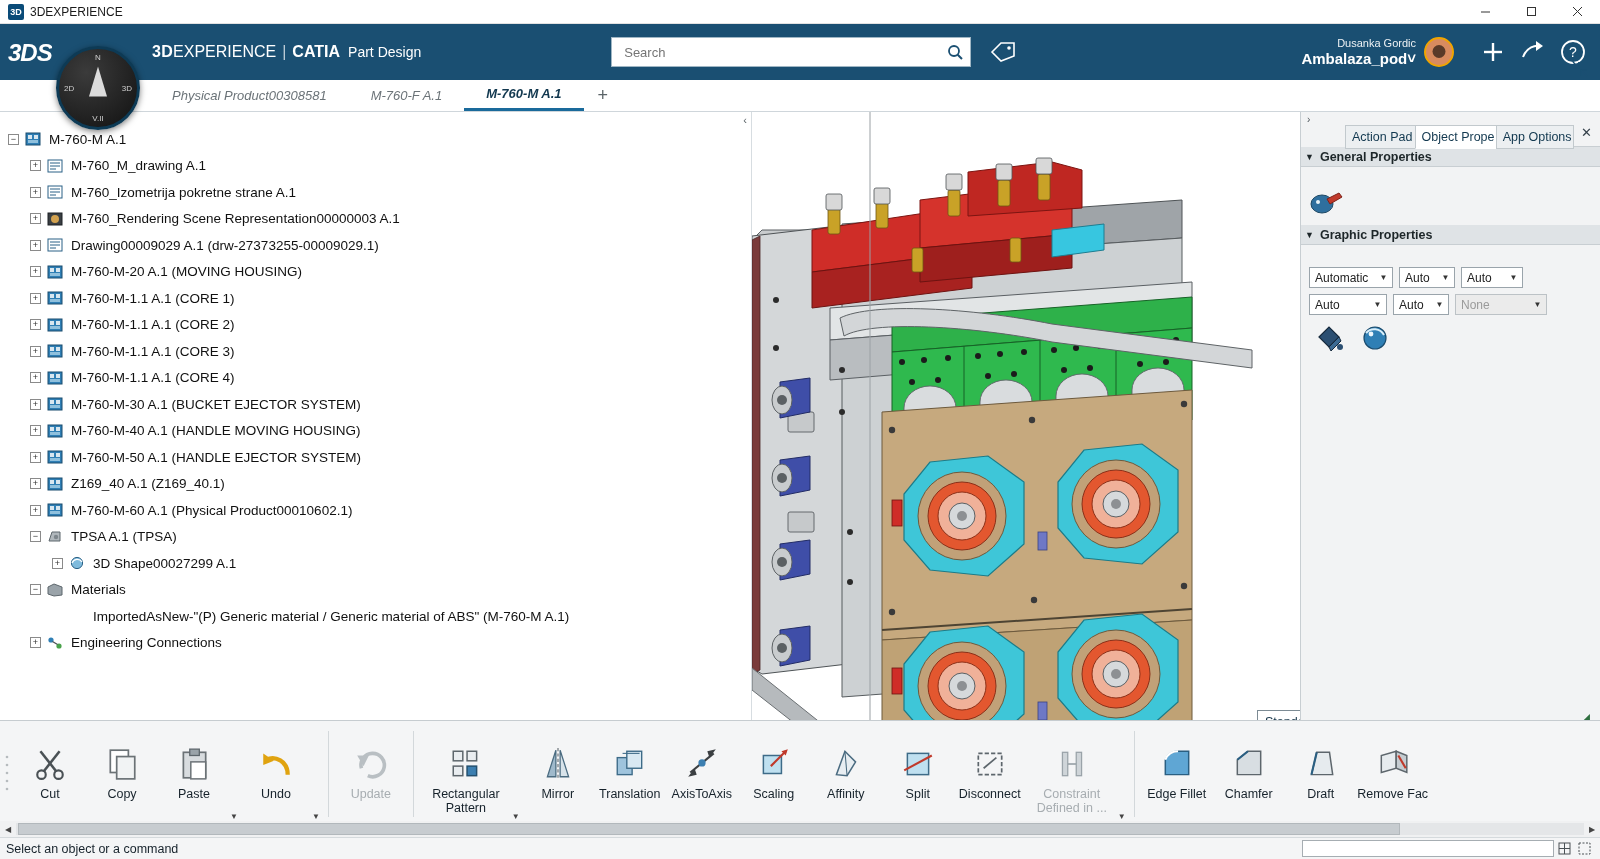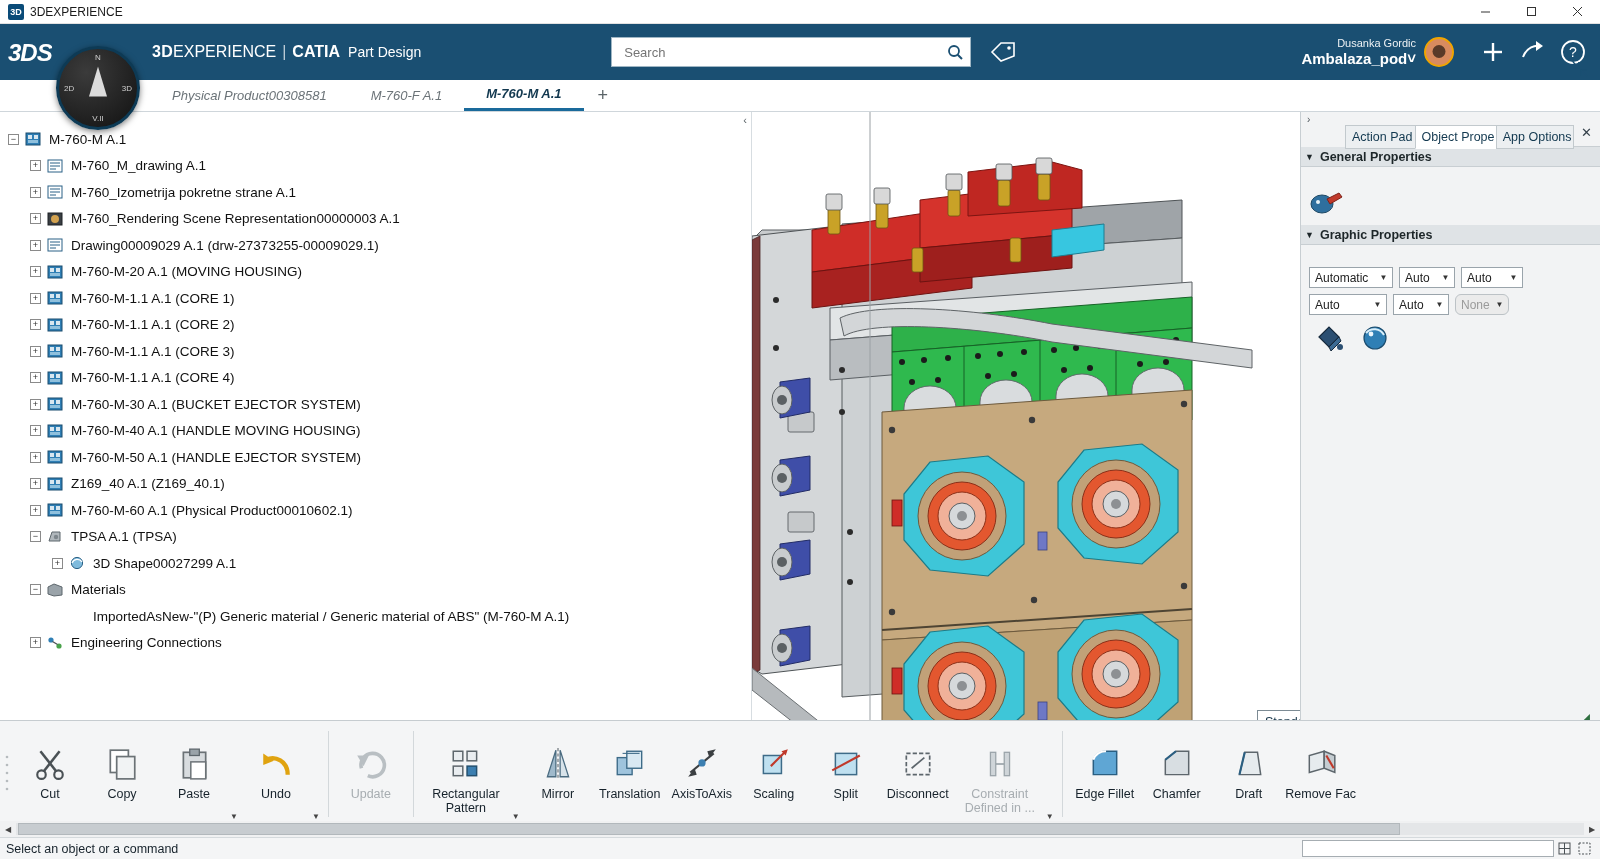--- a/index.html
+++ b/index.html
@@ -759,21 +759,21 @@
           </div>
         <div class="rp-row" id="gr2">
             <div class="combo" style="width: 78px;">
               <span class="cv">Auto</span>
               <span class="carr">▼</span>
             </div>
             <div class="combo" style="width: 56px;">
               <span class="cv">Auto</span>
               <span class="carr">▼</span>
             </div>
-            <div class="combo disabled" style="width: 54px; border-radius: 6px;">
+            <div class="combo disabled" style="width: 92px;">
               <span class="cv">None</span>
               <span class="carr">▼</span>
             </div>
           </div>
         <div style="display:flex; gap:14px; margin-top:8px; padding-left:4px;">
           <span>
             <svg width="32" height="30" viewBox="0 0 32 30">
               <path d="M6 14 L16 4 L26 14 L16 24 Z" fill="#2b4f72" stroke="#16293c" stroke-width="1.2"></path>
               <path d="M16 24 L26 14 L28 18 L18 28 Z" fill="#3c6b94" stroke="#16293c" stroke-width="1"></path>
               <circle cx="27" cy="24" r="3" fill="#2b4f72"></circle>
@@ -928,20 +928,31 @@
                 <path d="M28 2 L22 4 L26 8 Z" fill="#c0392b"></path>
               </svg>
             </div>
             <div class="rb-lab">Scaling</div>
           </div>
         </div>
         <div style="display: flex;">
           <div class="rb-item">
             <div class="rb-ico">
               <svg width="36" height="34" viewBox="0 0 30 32">
+                <path d="M6 26 L14 4 L24 14 L16 27 Z" fill="#e8eef2" stroke="#4a6b80" stroke-width="1.4"></path>
+                <line x1="14" y1="4" x2="16" y2="27" stroke="#4a6b80" stroke-width="1"></line>
+              </svg>
+            </div>
+            <div class="rb-lab">Affinity</div>
+          </div>
+        </div>
+        <div style="display: flex;">
+          <div class="rb-item">
+            <div class="rb-ico">
+              <svg width="36" height="34" viewBox="0 0 30 32">
                 <rect x="5" y="6" width="20" height="20" fill="#bfe0f0" stroke="#3d6b88" stroke-width="1.4"></rect>
                 <line x1="2" y1="22" x2="28" y2="8" stroke="#c0392b" stroke-width="2"></line>
               </svg>
             </div>
             <div class="rb-lab">Split</div>
           </div>
         </div>
         <div style="display: flex;">
           <div class="rb-item">
             <div class="rb-ico">

